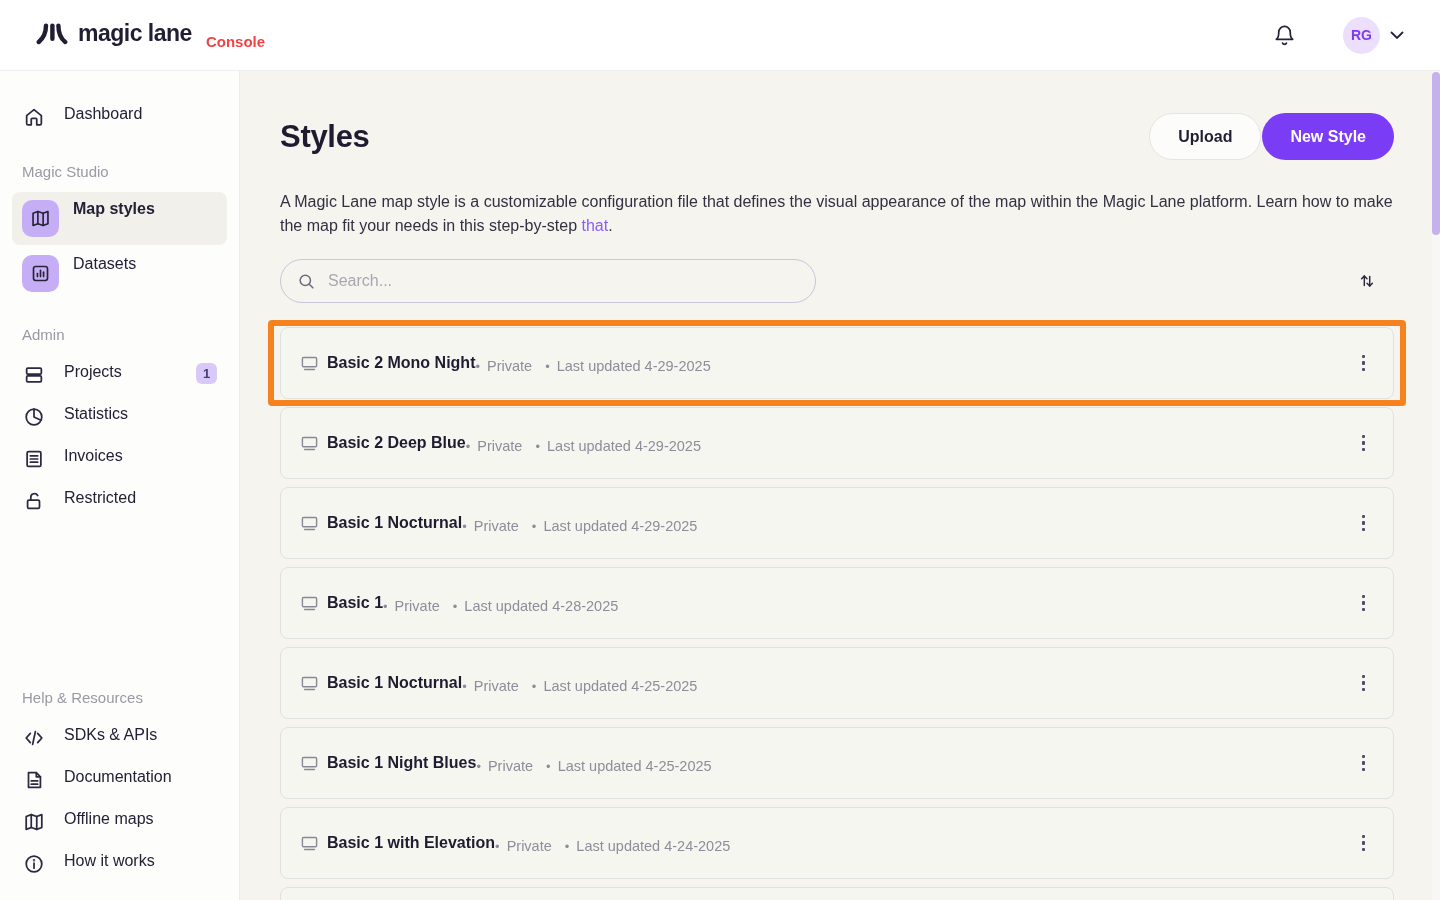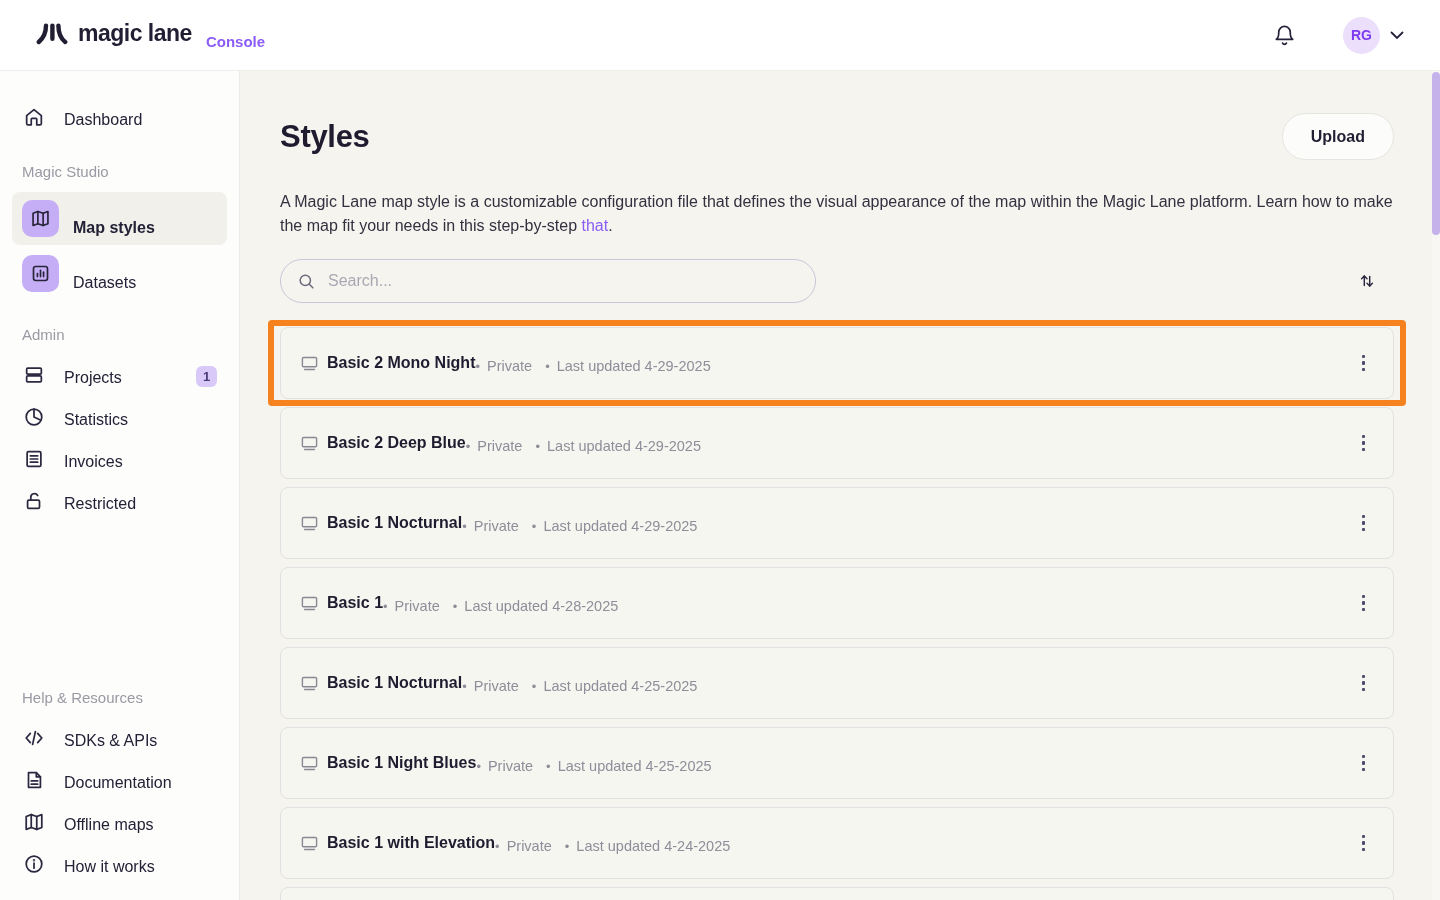--- a/index.html
+++ b/index.html
@@ -17,21 +17,21 @@
     border-bottom: 1px solid #efeeea;
     display: flex;
     align-items: center;
     justify-content: space-between;
     padding: 0 36px 0 36px;
   }
   .header-left { display: flex; align-items: baseline; gap: 14px; }
   .logo { display: flex; align-items: center; gap: 10px; cursor: pointer; }
   .logo-mark { width: 32px; height: 26px; }
   .logo-text { font-size: 23px; font-weight: 800; color: #211e33; letter-spacing: -0.5px; }
-  .console-label { font-size: 15px; font-weight: 600; color: #8b5cf6; }
+  .console-label { font-size: 15px; font-weight: 600; color: #ef4444; }
   .header-right { display: flex; align-items: center; gap: 20px; }
   .bell-btn { background: none; border: none; cursor: pointer; display: flex; align-items: center; }
   .avatar-group { display: flex; align-items: center; gap: 10px; cursor: pointer; }
   .avatar {
     width: 37px; height: 37px; border-radius: 50%;
     background: #ecdffc; color: #7c3bf0;
     font-size: 14px; font-weight: 700;
     display: flex; align-items: center; justify-content: center; margin-left: 27px;
   }
 
@@ -41,21 +41,21 @@
   
   .sidebar {
     width: 240px;
     background: #fdfdfc;
     border-right: 1px solid #edece7;
     padding: 26px 12px 0 12px;
     flex-shrink: 0;
     display: flex; flex-direction: column;
   }
   .nav-item {
-    display: flex; align-items: flex-end;
+    display: flex; align-items: flex-start;
     padding: 8px 10px;
     border-radius: 8px;
     cursor: pointer;
     color: #232136;
     font-size: 16px;
     margin-bottom: 2px;
   }
   .nav-item .nav-icon {
     width: 24px; height: 24px;
     display: flex; align-items: center; justify-content: center;
@@ -356,20 +356,21 @@
         <span>How it works</span>
       </div>
     </div>
   </div>
 
   <div class="main">
     <div class="main-header">
       <h1 class="page-title">Styles</h1>
       <div class="header-actions">
         <button class="btn btn-secondary">Upload</button>
+        <button class="btn btn-primary">New Style</button>
       </div>
     </div>
 
     <p class="description"><span>A Magic Lane map style is a customizable configuration file that defines the visual appearance of the map within the Magic Lane platform. Learn how to make the map fit your needs in this step-by-step </span><a href="#">that</a><span>.</span></p>
 
     <div class="toolbar">
       <div class="search-box">
         <span class="search-icon">
           <svg width="19" height="19" viewBox="0 0 24 24" fill="none" stroke="currentColor" stroke-width="1.9" stroke-linecap="round">
             <circle cx="10.5" cy="10.5" r="6.5"></circle>

